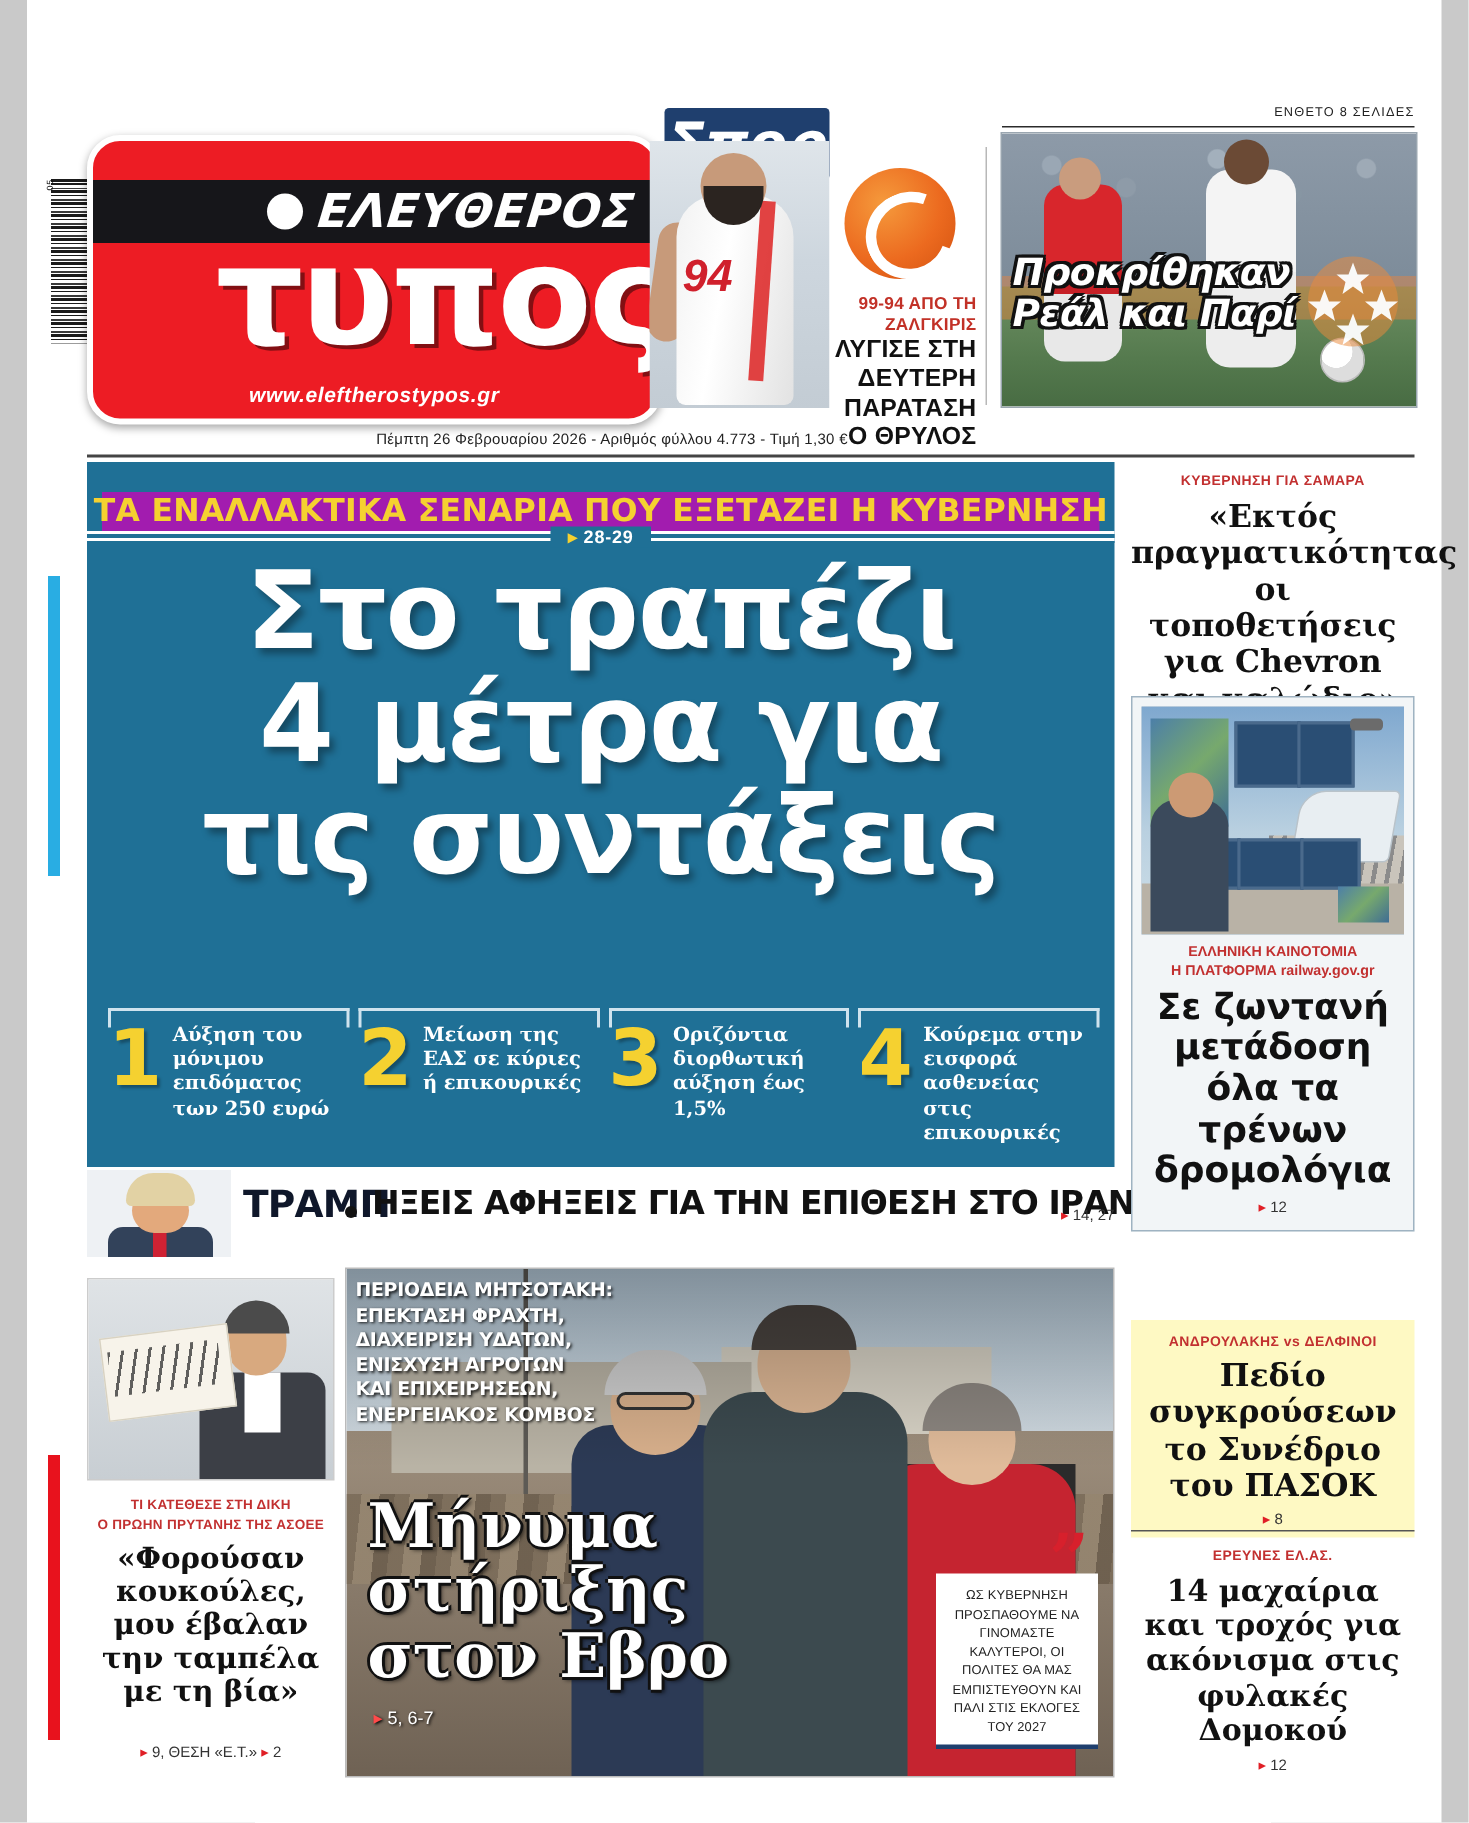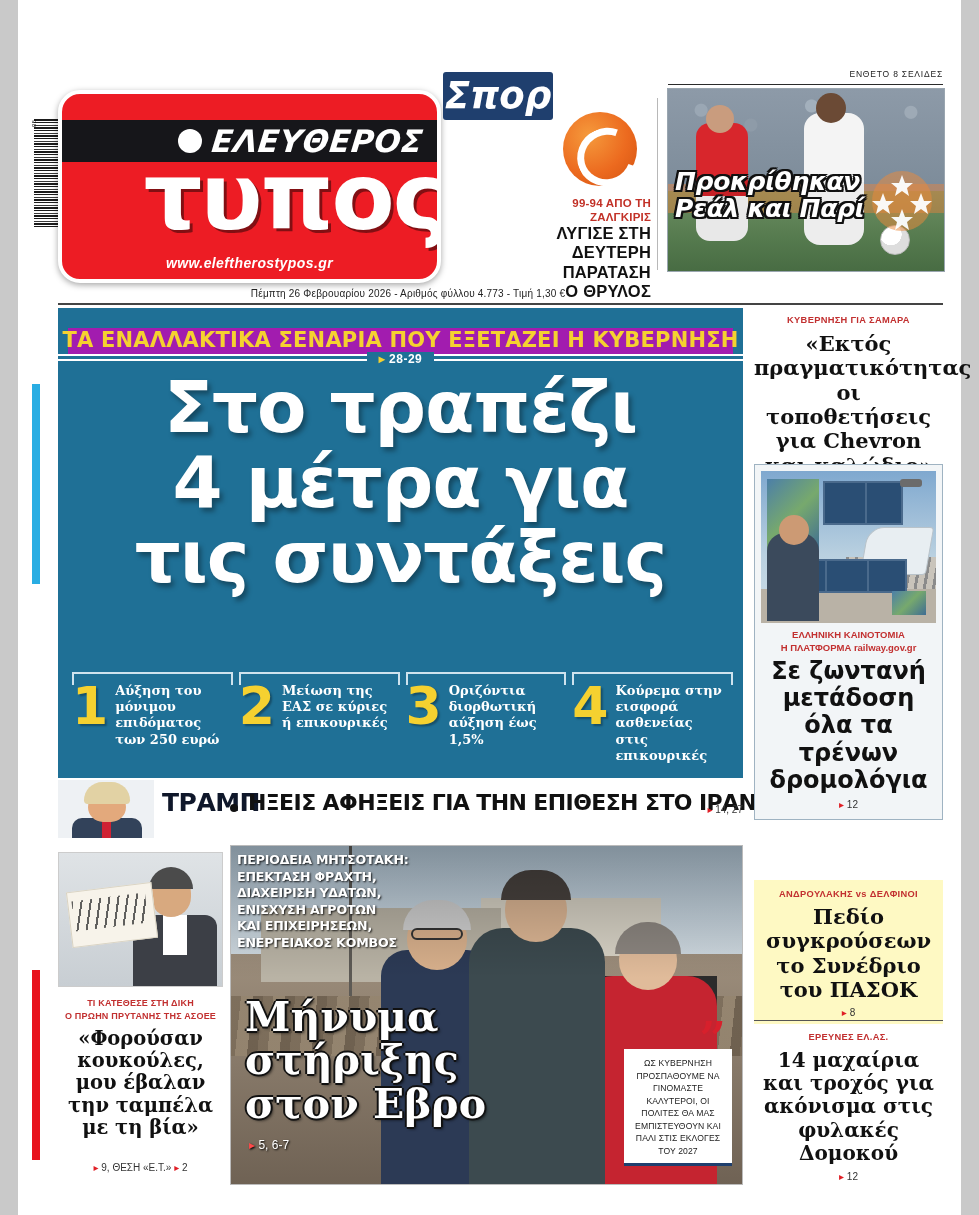--- a/index.html
+++ b/index.html
@@ -261,20 +261,29 @@
     <div class="mast-blackbar">
       <div class="mast-dot"></div>
       <div class="mast-el">ΕΛΕΥΘΕΡΟΣ</div>
     </div>
     <div class="mast-typos">τυπος</div>
     <div class="mast-url">www.eleftherostypos.gr</div>
   </div>
 
   <div class="sport-wrap">
     <div class="sport-logo">Σπορ</div>
+    <div class="bball-photo">
+      <div class="bg"></div>
+        <div class="arm"></div>
+        <div class="body"></div>
+      <div class="stripe"></div>
+        <div class="num">94</div>
+      <div class="head"></div>
+        <div class="beard"></div>
+    </div>
     <div class="eurologo"></div>
     <div class="sport-score">99-94 ΑΠΟ ΤΗ ΖΑΛΓΚΙΡΙΣ</div>
     <div class="sport-lines">
       <div>ΛΥΓΙΣΕ ΣΤΗ</div>
       <div>ΔΕΥΤΕΡΗ</div>
       <div>ΠΑΡΑΤΑΣΗ</div>
       <div>Ο ΘΡΥΛΟΣ</div>
     </div>
     <div class="sport-div"></div>
 

